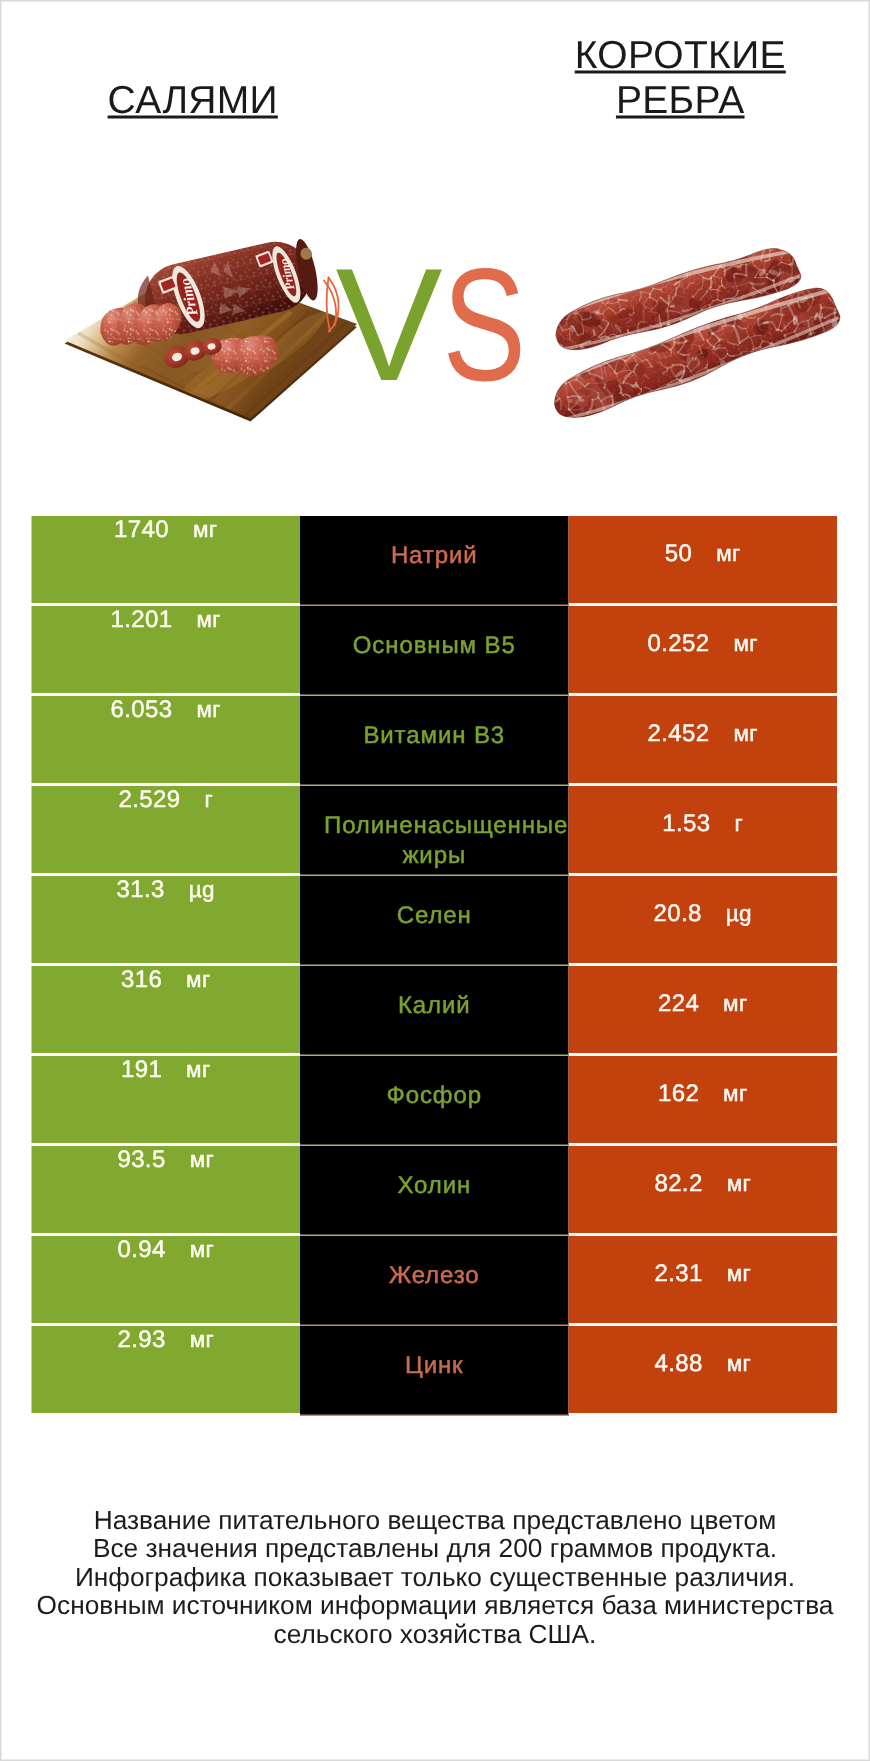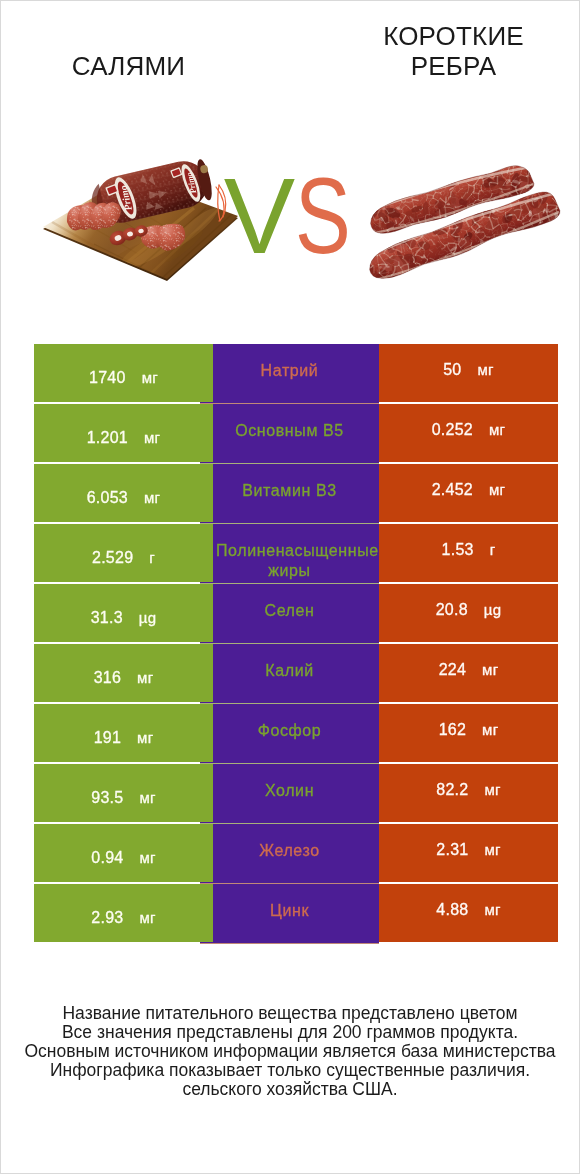--- a/index.html
+++ b/index.html
@@ -1,40 +1,40 @@
 <!DOCTYPE html>
 <html><head>
 <meta charset="utf-8">
 <style>
   html,body{margin:0;padding:0;background:#fff;}
   body{width:580px;height:1174px;font-family:"Liberation Sans",sans-serif;}
   .page{position:relative;width:580px;height:1174px;overflow:hidden;background:#fff;}
   .page-border{position:absolute;left:0;top:0;width:580px;height:1174px;box-sizing:border-box;border:1px solid #d9d9d9;pointer-events:none;z-index:50;}
 
   
-  .title{position:absolute;text-align:center;color:#1a1a1a;font-size:26px;line-height:30px;font-weight:400;letter-spacing:0.2px;}
+  .title{position:absolute;text-align:center;color:#1a1a1a;font-size:26px;line-height:30px;font-weight:400;letter-spacing:0.2px;text-decoration:underline;}
   .title-left{left:39px;top:51px;width:179px;}
   .title-right{left:364px;top:21px;width:179px;}
 
   .hero{position:absolute;left:0;top:140px;width:580px;height:160px;}
   .hero-img{position:absolute;}
   .img-left{left:34px;top:10px;width:210px;height:140px;}
   .img-right{left:362px;top:12px;width:204px;height:130px;}
 
   .vs{position:absolute;left:5px;top:163px;width:580px;text-align:center;font-size:107px;line-height:107px;font-weight:400;}
   .vs .v{color:#7aa32e;}
   .vs .s{color:#e06c4b;display:inline-block;transform:scaleX(0.78);transform-origin:left center;}
 
   
   .table{position:absolute;left:21px;top:344px;width:537px;}
   .row{position:relative;height:58px;margin-bottom:2px;}
   .row:last-child{margin-bottom:0;}
   .cell{position:absolute;top:0;height:58px;box-sizing:border-box;display:flex;align-items:center;justify-content:center;}
-  .cell-left{left:13px;width:179px;background:#82a92f;color:#fdfdf2;z-index:2;align-items:flex-start;padding-top:25px;box-sizing:border-box;}
-  .cell-mid{left:179px;width:179px;background:#4c1d95;padding:16.5px 16px 0;height:60px;align-items:flex-start;}
+  .cell-left{left:0;width:179px;background:#82a92f;color:#fdfdf2;z-index:2;align-items:flex-start;padding-top:1px;box-sizing:border-box;}
+  .cell-mid{left:179px;width:179px;background:#000000;padding:16.5px 16px 0;height:60px;align-items:flex-start;}
   .cell-right{left:358px;width:179px;background:#c2410c;color:#fffaf6;z-index:2;align-items:flex-start;padding-top:16.5px;box-sizing:border-box;}
   .num{font-size:16px;font-weight:400;letter-spacing:0.25px;-webkit-text-stroke:0.32px;}
   .unit{font-size:15px;font-weight:400;margin-left:16px;letter-spacing:0.25px;-webkit-text-stroke:0.32px;}
   .label{font-size:16px;font-weight:400;letter-spacing:0.6px;-webkit-text-stroke:0.32px;text-align:center;line-height:20.5px;width:147px;flex:0 0 147px;}
   .w-green .label{color:#7aa32e;}
   .w-orange .label{color:#cd6b4e;}
   .w-green .cell-mid{border-bottom:1.3px solid #a8b07a;}
   .w-orange .cell-mid{border-bottom:1.3px solid #c08878;}
 
   
@@ -2649,18 +2649,18 @@
         <div class="cell cell-right">
           <span class="num">4.88</span>
           <span class="unit">мг</span>
         </div>
       </div>
     </div>
 
   <div class="footer">
       <div>Название питательного вещества представлено цветом</div>
       <div>Все значения представлены для 200 граммов продукта.</div>
+      <div>Инфографика показывает только существенные различия.</div>
       <div>Основным источником информации является база министерства</div>
-      <div>Инфографика показывает только существенные различия.</div>
       <div>сельского хозяйства США.</div>
     </div>
 
 </div>
 
 </body></html>

